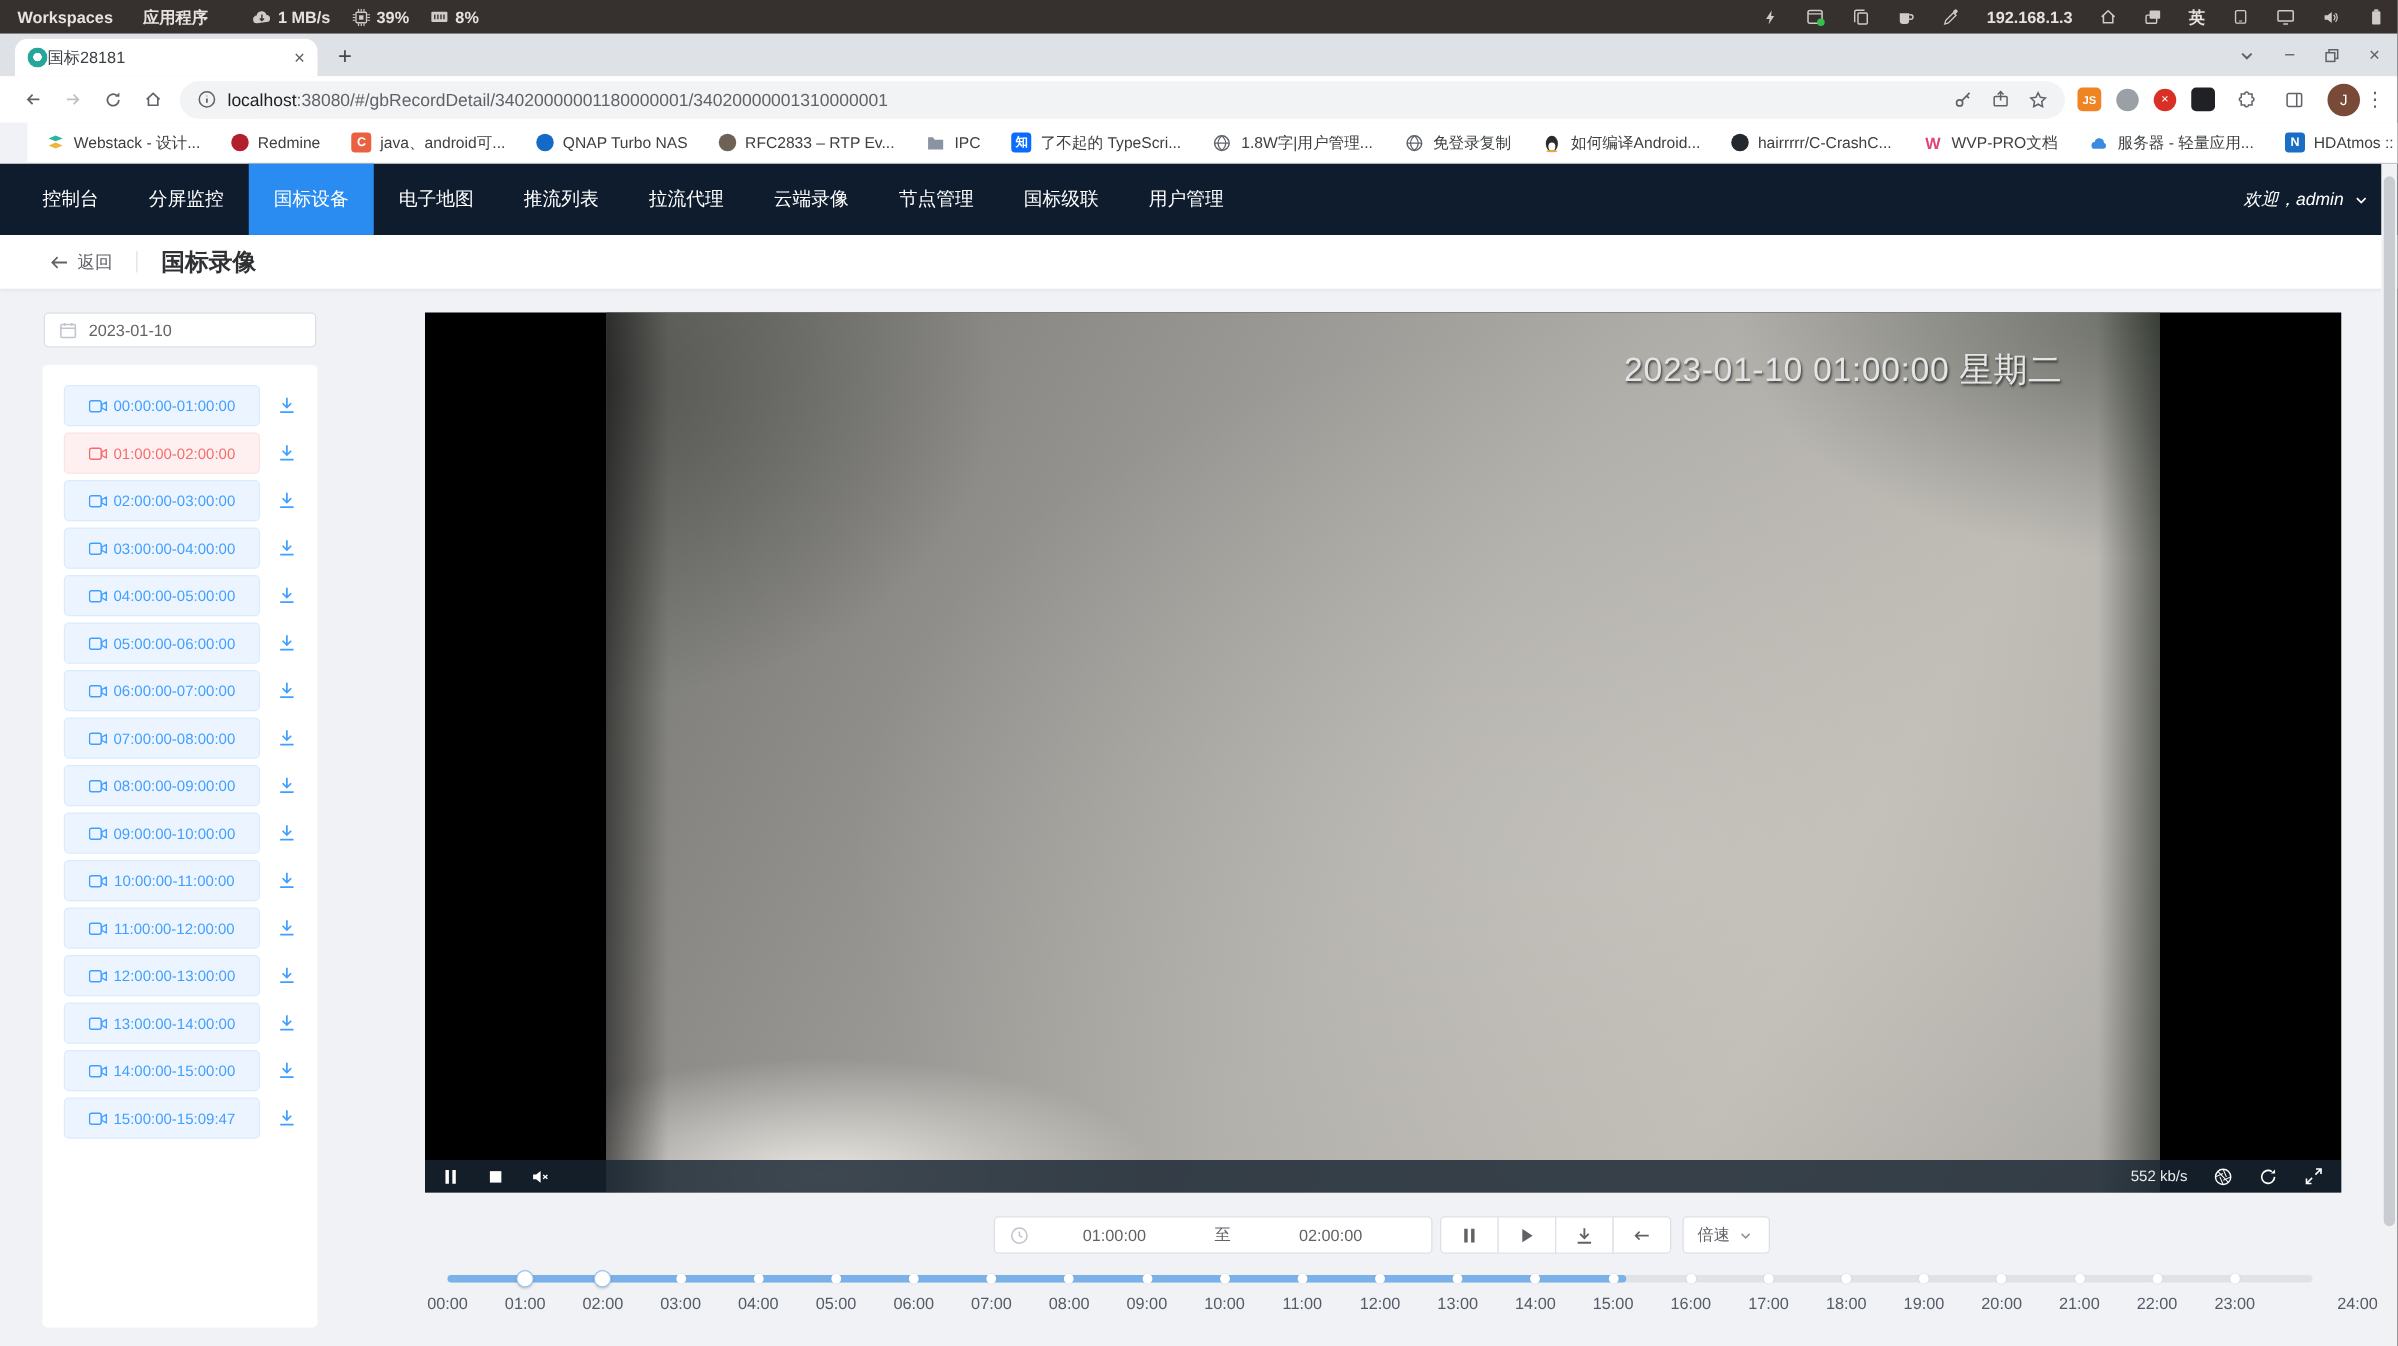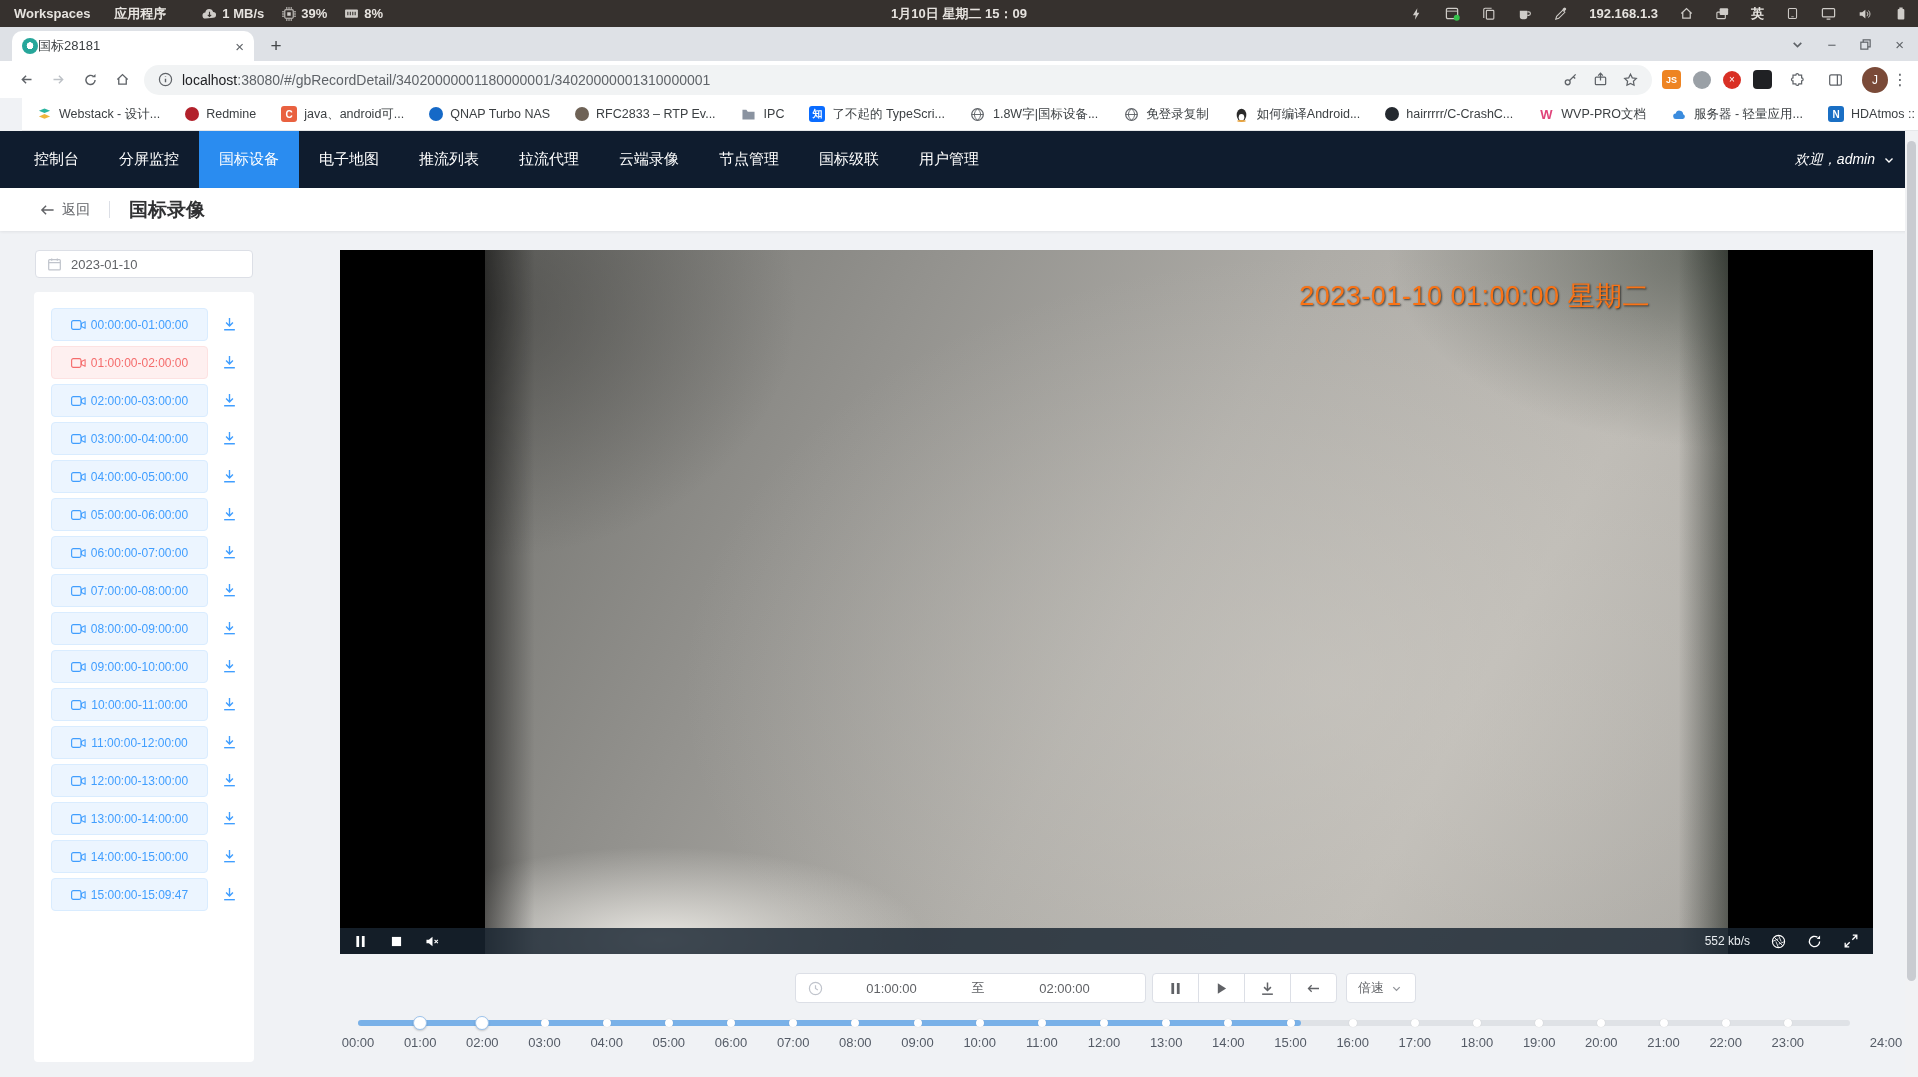--- a/index.html
+++ b/index.html
@@ -84,21 +84,21 @@
   .player { left:340px; top:250px; width:1533px; height:704px; background:#000; overflow:hidden; }
   .vcontent { position:absolute; left:145px; right:145px; top:0; bottom:0;
     background:
       radial-gradient(ellipse 430px 150px at 14% 98%, rgba(246,244,239,.85), rgba(246,244,239,0) 62%),
       radial-gradient(ellipse 900px 600px at 68% 62%, rgba(206,203,197,.55), rgba(206,203,197,0) 72%),
       radial-gradient(ellipse 620px 360px at 100% 0%, rgba(46,54,46,.6), rgba(46,54,46,0) 55%),
       radial-gradient(ellipse 520px 420px at 0% 8%, rgba(58,58,56,.55), rgba(58,58,56,0) 60%),
       linear-gradient(118deg,#72726e 0%,#93928e 28%,#aeaca7 52%,#bdbab4 76%,#a7a5a0 100%); }
   .vedge { position:absolute; left:145px; right:145px; top:0; bottom:0;
     background:linear-gradient(90deg, rgba(0,0,0,.5), rgba(0,0,0,0) 4%, rgba(0,0,0,0) 96%, rgba(18,24,18,.55)); }
-  .osd { position:absolute; right:223px; top:28px; color:#f97316; font-size:27px; letter-spacing:.5px;
+  .osd { position:absolute; right:223px; top:28px; color:#e5e5e5; font-size:27px; letter-spacing:.5px;
     text-shadow:1px 1px 2px rgba(0,0,0,.65); white-space:nowrap; }
   .pbar { position:absolute; left:0; right:0; bottom:0; height:26px; background:rgba(25,37,49,.82);
     display:flex; align-items:center; }
   .pbar-left { display:flex; align-items:center; gap:21px; padding-left:13px; }
   .pbar-right { margin-left:auto; display:flex; align-items:center; gap:21px; padding-right:15px; }
   .pbtn { background:none; border:none; width:15px; height:15px; display:flex; align-items:center; justify-content:center; }
   .bitrate { color:#e9edf0; font-size:12px; }
 
   
   .range-group { left:795px; top:973px; width:351px; height:30px; background:#fff; border:1px solid #dcdfe6; border-radius:4px;
@@ -159,21 +159,20 @@
           <span class="dicon">
             <svg width="15" height="11" viewBox="0 0 16 12">
               <rect x="1" y="1.5" width="14" height="9" rx="1" fill="#cfccc8"></rect>
               <path d="M4 4v4M6.7 4v4M9.4 4v4M12 4v4" stroke="#36312e" stroke-width="1.2"></path>
             </svg>
           </span>
           <span>8%</span>
         </span>
     </span>
   </div>
-  <div class="db-center">1月10日 星期二  15：09</div>
   <div class="db-right">
     <span class="dicon">
         <svg width="13" height="14" viewBox="0 0 16 16">
           <path d="M9 1 3.5 9.5H7L6 15l5.5-8.5H8.5z" fill="#cfccc8"></path>
         </svg>
       </span>
     <span class="dicon">
         <svg width="15" height="15" viewBox="0 0 16 16">
           <rect x="1.5" y="2.5" width="12" height="11" rx="1.5" fill="none" stroke="#cfccc8" stroke-width="1.3"></rect>
           <path d="M1.5 5.5h12" stroke="#cfccc8"></path>
@@ -380,21 +379,21 @@
       </div><div class="bm">
         <span class="bm-ico bm-letter" style="background: rgb(10, 108, 255);">知</span>
         <span class="bm-label">了不起的 TypeScri...</span>
       </div><div class="bm">
         <span class="bm-ico">
           <svg width="15" height="15" viewBox="0 0 16 16">
             <circle cx="8" cy="8" r="6.2" fill="none" stroke="#5f6368" stroke-width="1.3"></circle>
             <path d="M1.8 8h12.4M8 1.8c-4.4 4-4.4 8.4 0 12.4 4.4-4 4.4-8.4 0-12.4z" fill="none" stroke="#5f6368" stroke-width="1"></path>
           </svg>
         </span>
-        <span class="bm-label">1.8W字|国标设备...</span>
+        <span class="bm-label">1.8W字|用户管理...</span>
       </div><div class="bm">
         <span class="bm-ico">
           <svg width="15" height="15" viewBox="0 0 16 16">
             <circle cx="8" cy="8" r="6.2" fill="none" stroke="#5f6368" stroke-width="1.3"></circle>
             <path d="M1.8 8h12.4M8 1.8c-4.4 4-4.4 8.4 0 12.4 4.4-4 4.4-8.4 0-12.4z" fill="none" stroke="#5f6368" stroke-width="1"></path>
           </svg>
         </span>
         <span class="bm-label">免登录复制</span>
       </div><div class="bm">
         <span class="bm-ico">

